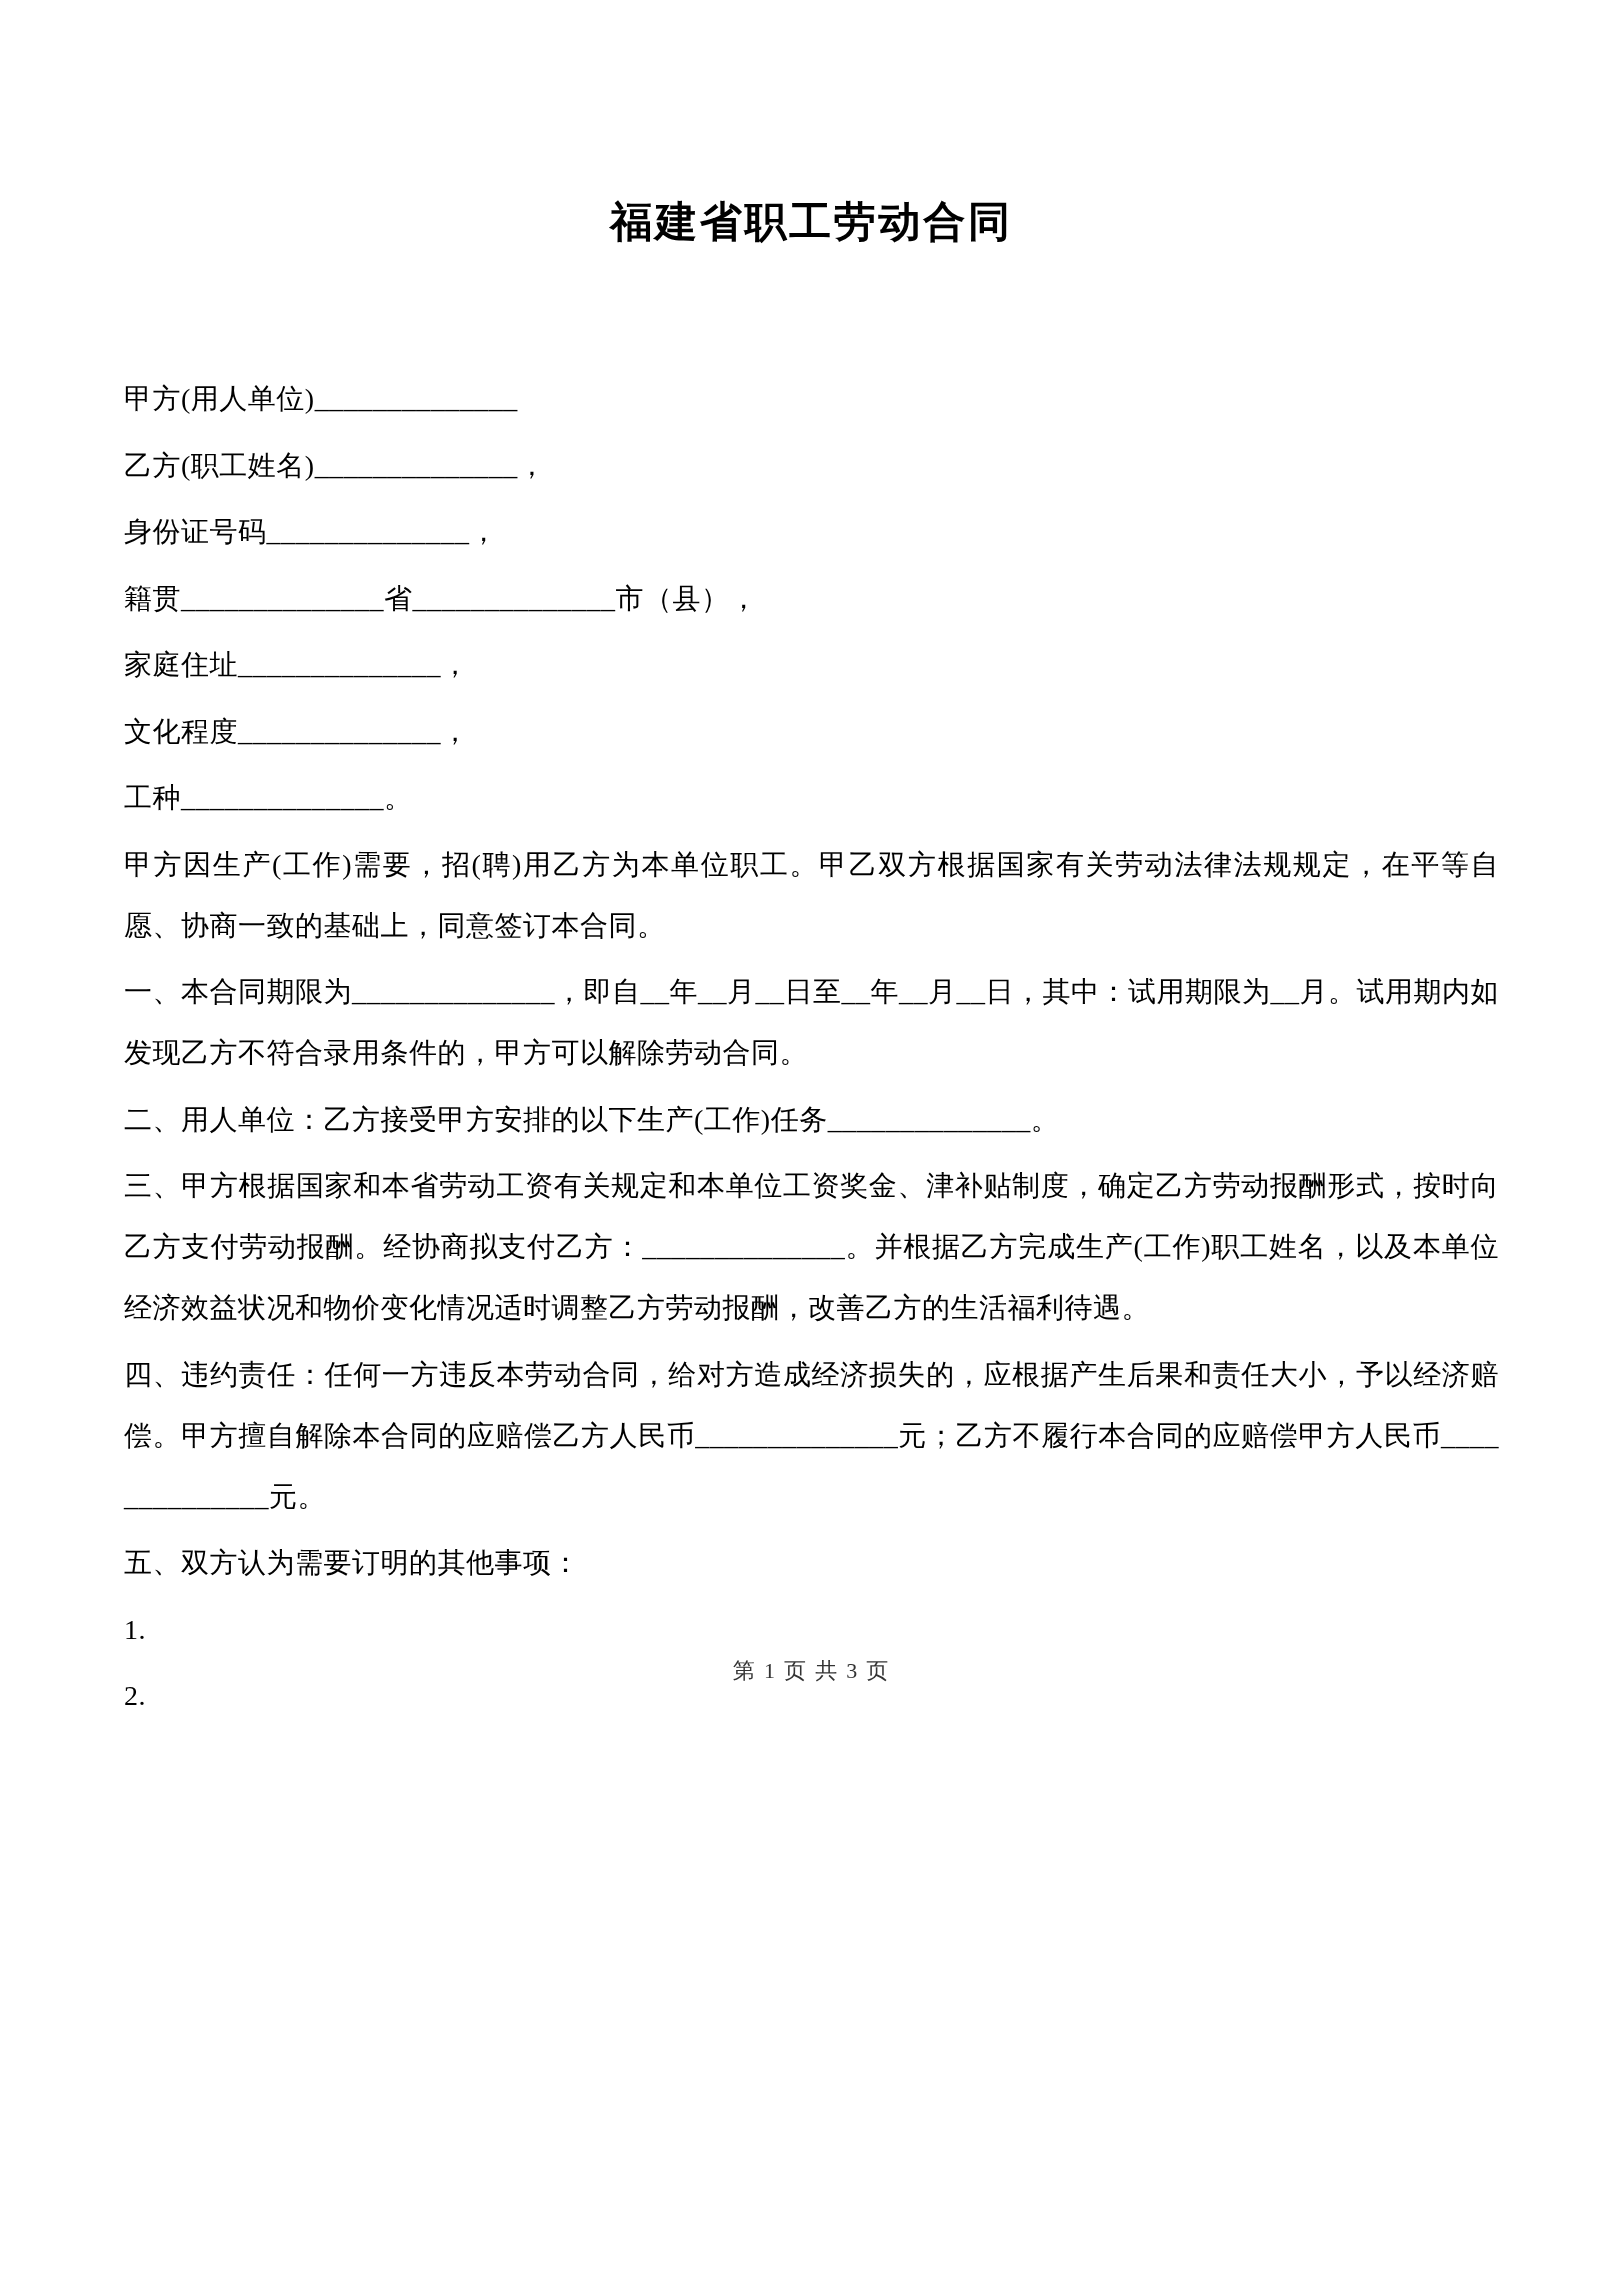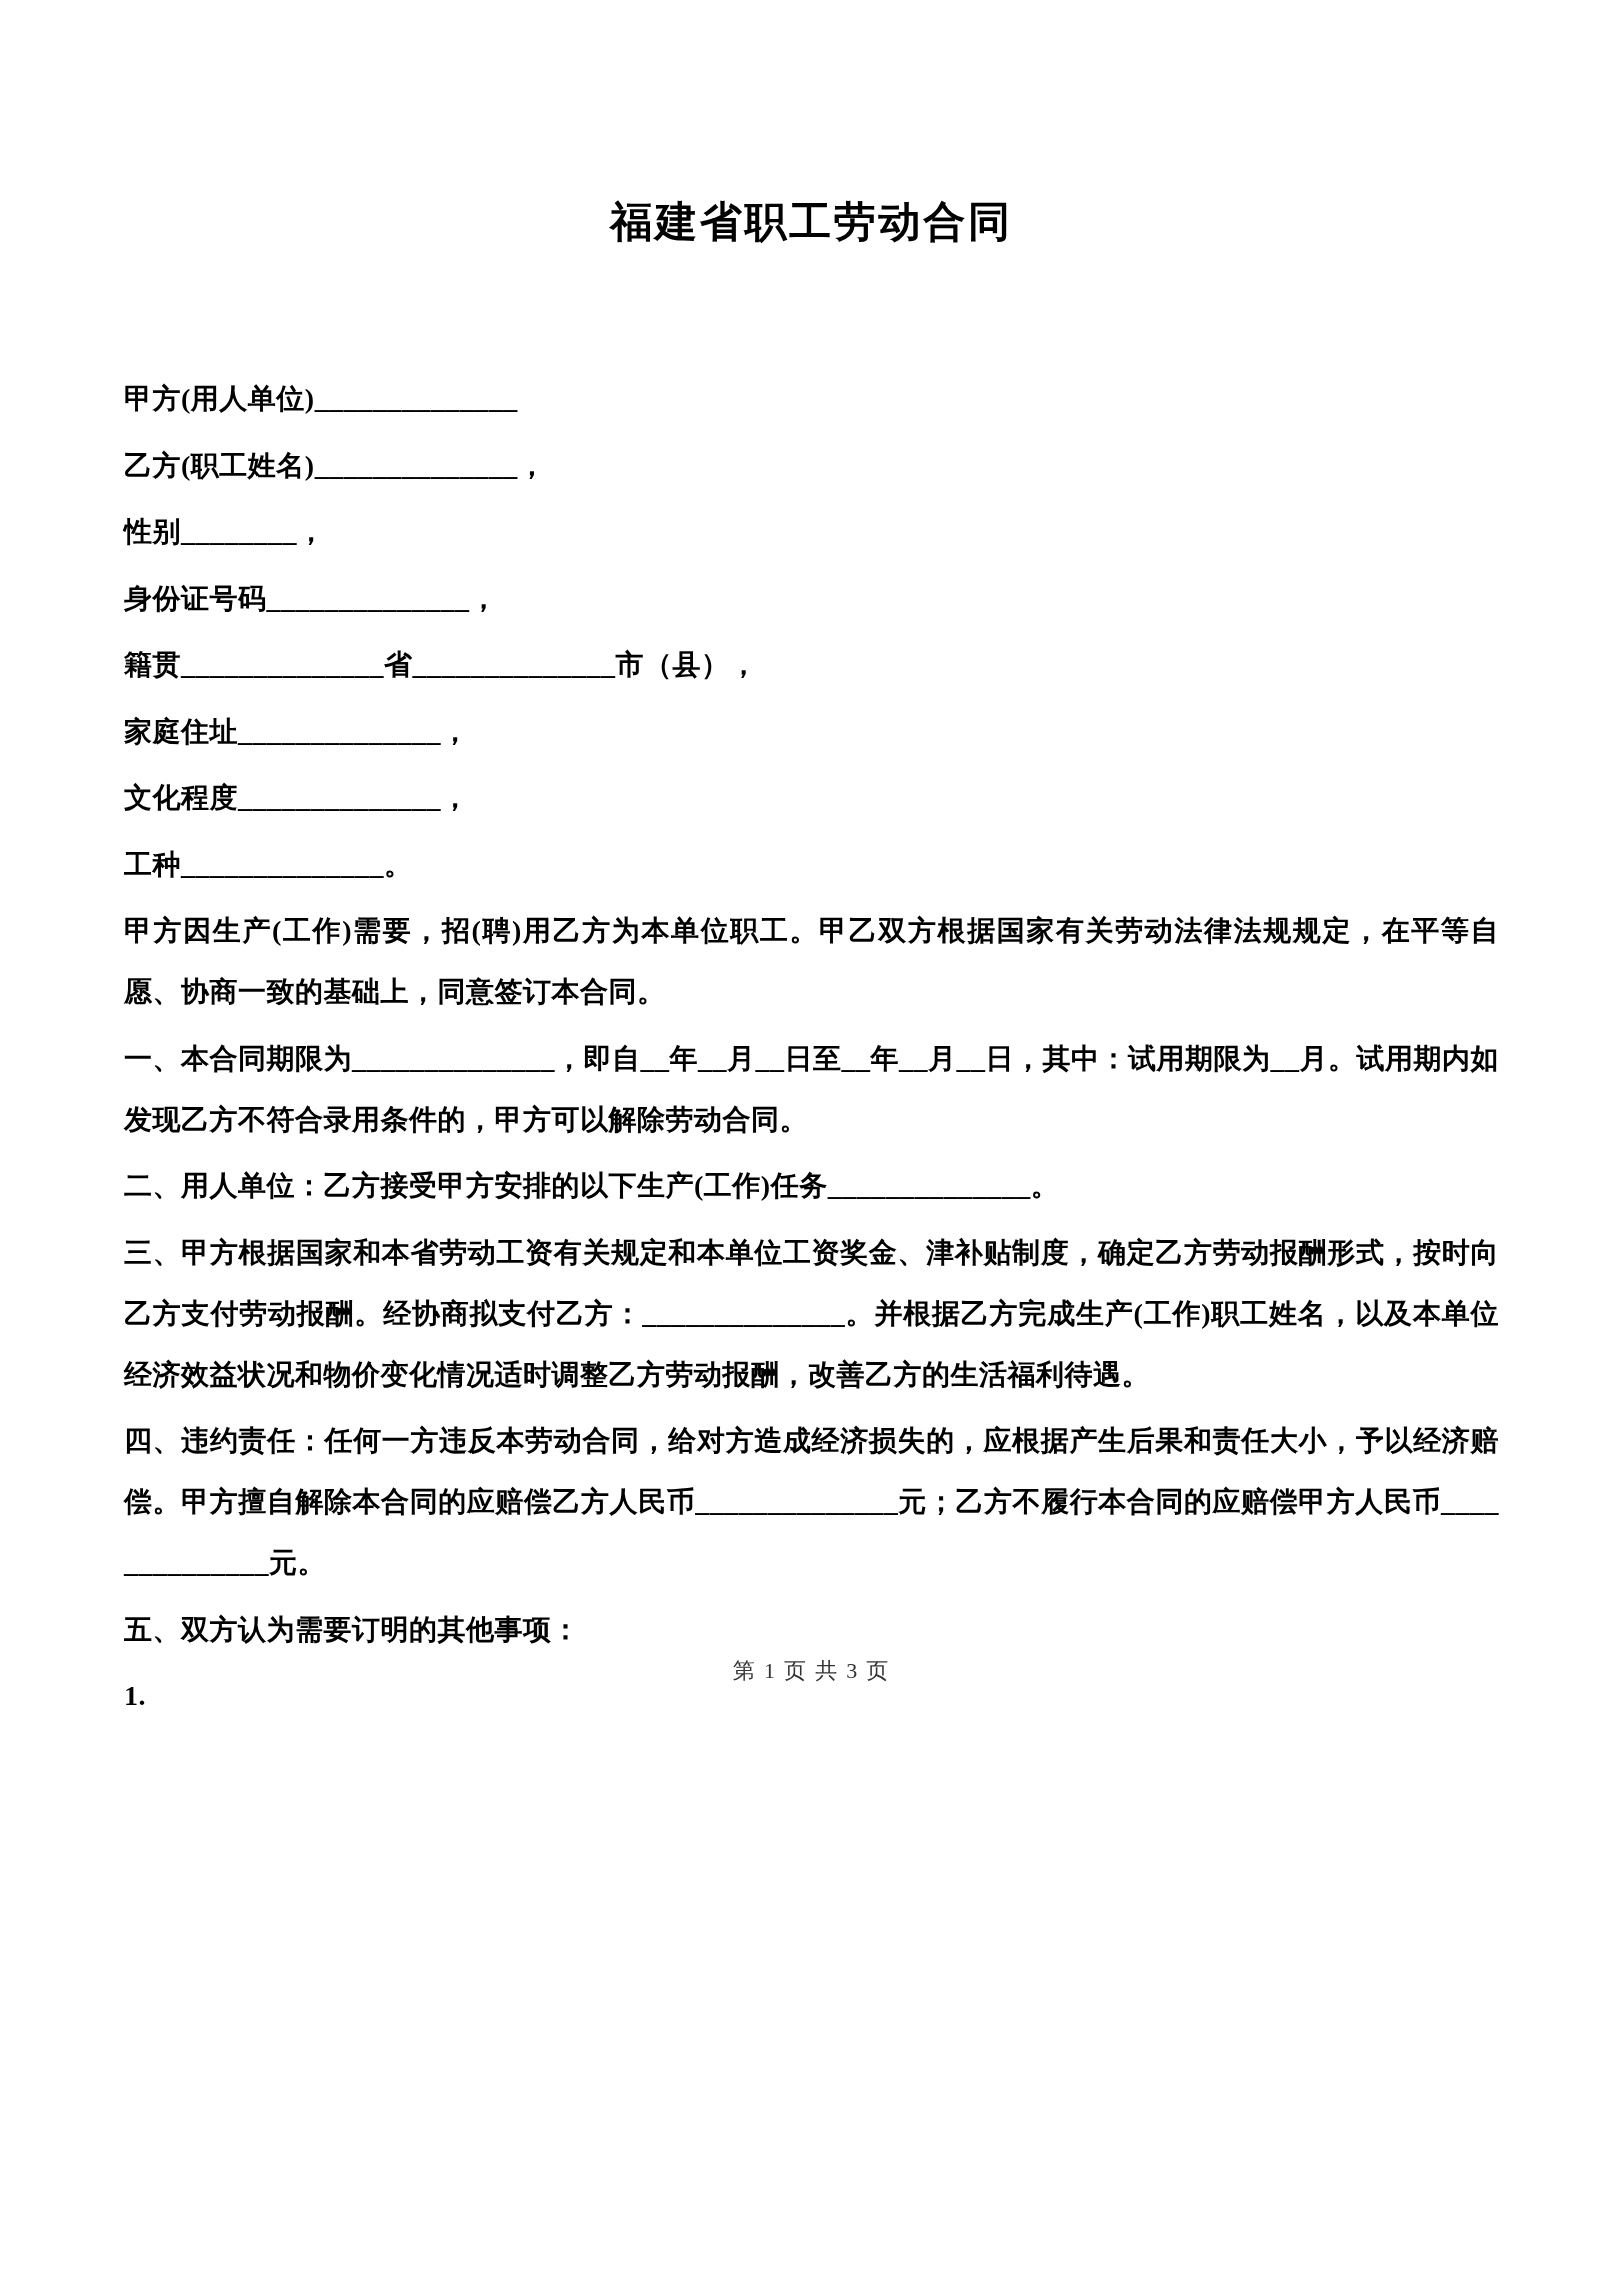--- a/index.html
+++ b/index.html
@@ -27,21 +27,20 @@
     font-weight: bold;
     letter-spacing: 2.7px;
   }
   .body-text p {
     margin: 0 0 5.5px 0;
     font-size: 28px;
     line-height: 61px;
     text-align: justify;
     letter-spacing: 0.5px;
     word-break: break-all;
-    font-weight: bold;
   }
   .body-text p.blank-item {
     text-align: left;
   }
   .footer {
     position: absolute;
     left: 0;
     right: 0;
     bottom: 47px;
     text-align: center;
@@ -53,21 +52,20 @@
 </head>
 <body>
 
 <div class="page">
 
   <h1 class="title">福建省职工劳动合同</h1>
 
   <div class="body-text">
     <p>甲方(用人单位)______________</p>
     <p>乙方(职工姓名)______________，</p>
-    <p>性别________，</p>
     <p>身份证号码______________，</p>
     <p>籍贯______________省______________市（县），</p>
     <p>家庭住址______________，</p>
     <p>文化程度______________，</p>
     <p>工种______________。</p>
     <p>甲方因生产(工作)需要，招(聘)用乙方为本单位职工。甲乙双方根据国家有关劳动法律法规规定，在平等自愿、协商一致的基础上，同意签订本合同。</p>
     <p>一、本合同期限为______________，即自__年__月__日至__年__月__日，其中：试用期限为__月。试用期内如发现乙方不符合录用条件的，甲方可以解除劳动合同。</p>
     <p>二、用人单位：乙方接受甲方安排的以下生产(工作)任务______________。</p>
     <p>三、甲方根据国家和本省劳动工资有关规定和本单位工资奖金、津补贴制度，确定乙方劳动报酬形式，按时向乙方支付劳动报酬。经协商拟支付乙方：______________。并根据乙方完成生产(工作)职工姓名，以及本单位经济效益状况和物价变化情况适时调整乙方劳动报酬，改善乙方的生活福利待遇。</p>
     <p>四、违约责任：任何一方违反本劳动合同，给对方造成经济损失的，应根据产生后果和责任大小，予以经济赔偿。甲方擅自解除本合同的应赔偿乙方人民币______________元；乙方不履行本合同的应赔偿甲方人民币______________元。</p>

